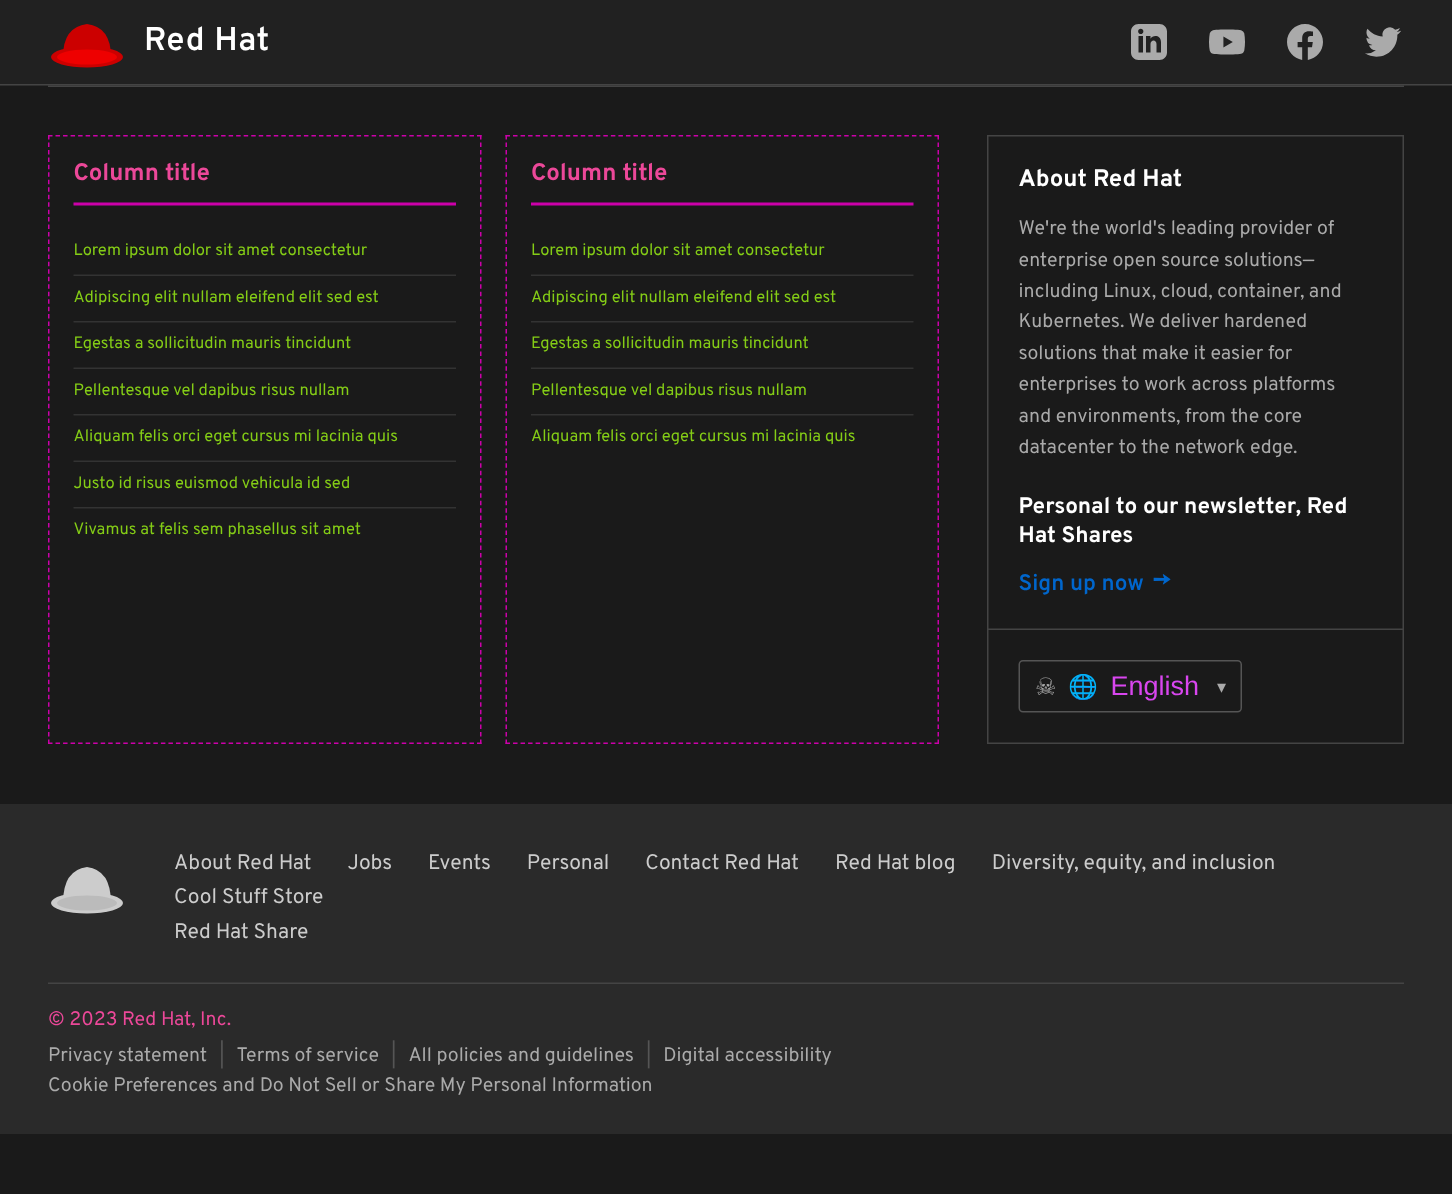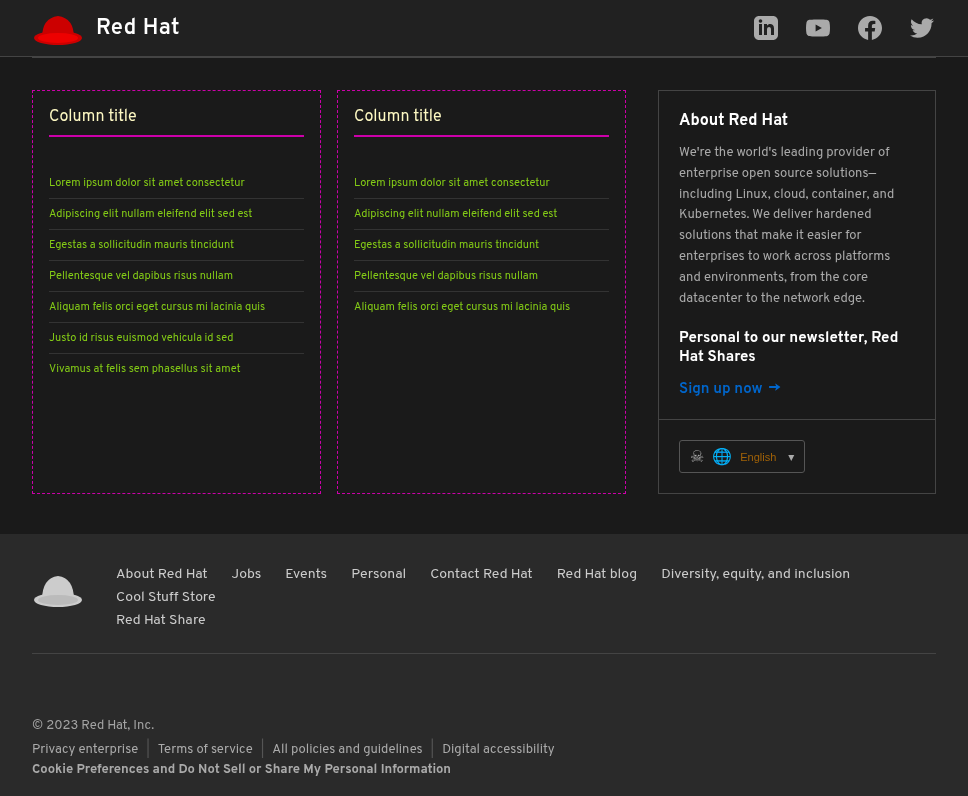--- a/index.html
+++ b/index.html
@@ -72,24 +72,24 @@
       flex: 2;
     }
 
     .column-block {
       flex: 1;
       border: 1px dashed #cc00aa;
       padding: 16px;
       min-width: 260px;
     }
     .column-title {
-      color: #fef9c3;
+      color: #ec4899;
       font-size: 16px;
-      font-weight: 400;
-      margin-bottom: 31px;
+      font-weight: 700;
+      margin-bottom: 16px;
       border-bottom: 2px solid #cc00aa;
       padding-bottom: 8px;
     }
     .column-item {
       color: #84cc16;
       font-size: 11px;
       padding: 8px 0;
       border-bottom: 1px solid #333;
       cursor: pointer;
     }
@@ -207,44 +207,42 @@
       font-size: 14px;
       cursor: pointer;
       text-decoration: none;
     }
 
     .footer-bottom {
       border-top: 1px solid #444;
       padding-top: 16px;
     }
     .footer-copyright {
-      color: #a3a3a3;
+      color: #ec4899;
       font-size: 13px;
       margin-bottom: 8px;
-      margin-top: 48px;
     }
     .footer-legal {
       display: flex;
       flex-wrap: wrap;
       gap: 4px 0;
     }
     .footer-legal-link {
       color: #aaaaaa;
       font-size: 13px;
       cursor: pointer;
       text-decoration: none;
     }
     .footer-legal-sep {
       color: #555;
       margin: 0 8px;
       font-size: 13px;
     }
     .footer-legal-row2 {
       margin-top: 4px;
-      font-weight: bold;
     }
   </style>
 </head>
 <body>
 
 <header class="header">
   <div class="logo-area">
 
     <svg class="logo-hat" viewBox="0 0 52 40" xmlns="http://www.w3.org/2000/svg">
 
@@ -322,21 +320,21 @@
         <span>Sign up now</span>
         <span class="sign-up-arrow">→</span>
       </a>
     </div>
 
     <div class="language-section">
       <button class="language-selector">
         <span class="globe-icon">☠</span>
 
         <span style="font-size:16px;">🌐</span>
-        <span style="color:#a16207; font-size:11px;">English</span>
+        <span style="color:#d946ef; font-size:18px;">English</span>
         <span class="lang-chevron">▾</span>
       </button>
     </div>
 
   </div>
 </div>
 
 <footer class="footer">
   <div class="footer-top">
 
@@ -355,21 +353,21 @@
       <a class="footer-link" href="#">Red Hat blog</a>
       <a class="footer-link" href="#">Diversity, equity, and inclusion</a>
       <a class="footer-link" href="#">Cool Stuff Store</a>
       <a class="footer-link" href="#" style="flex-basis:100%;">Red Hat Share</a>
     </div>
   </div>
 
   <div class="footer-bottom">
     <div class="footer-copyright">© 2023 Red Hat, Inc.</div>
     <div class="footer-legal">
-      <a class="footer-legal-link" href="#">Privacy enterprise</a>
+      <a class="footer-legal-link" href="#">Privacy statement</a>
       <span class="footer-legal-sep">|</span>
       <a class="footer-legal-link" href="#">Terms of service</a>
       <span class="footer-legal-sep">|</span>
       <a class="footer-legal-link" href="#">All policies and guidelines</a>
       <span class="footer-legal-sep">|</span>
       <a class="footer-legal-link" href="#">Digital accessibility</a>
     </div>
     <div class="footer-legal footer-legal-row2">
       <a class="footer-legal-link" href="#">Cookie Preferences and Do Not Sell or Share My Personal Information</a>
     </div>

